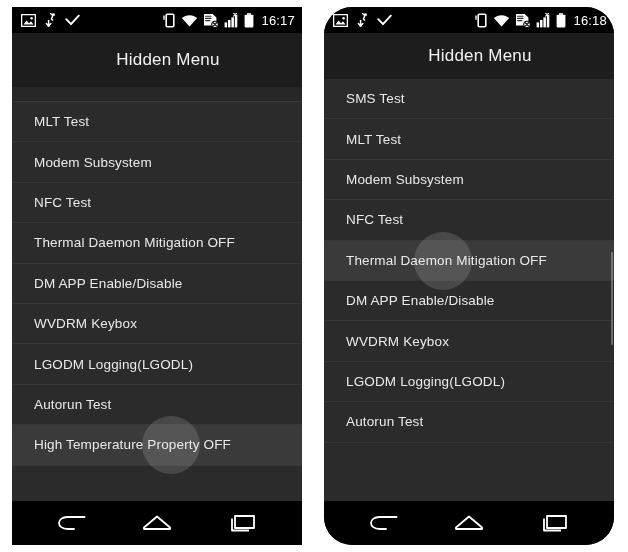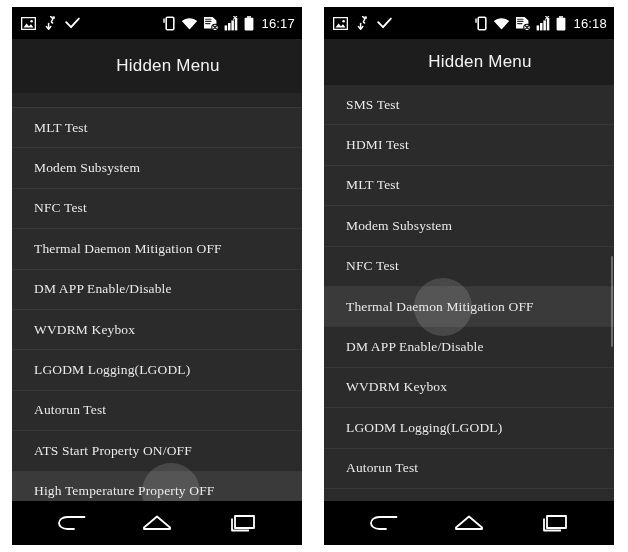--- a/index.html
+++ b/index.html
@@ -28,26 +28,26 @@
     position: relative;
     width: 290px;
     height: 538px;
     margin-top: 7px;
     background: #2b2b2b;
     overflow: hidden;
     display: flex;
     flex-direction: column;
   }
   .phone-left { margin-left: 12px; }
-  .phone-right { margin-left: 22px; }
+  .phone-right { margin-left: 22px; border-radius: 28px; }
 
   
   .statusbar {
     flex: 0 0 auto;
-    height: 32px;
+    height: 26px;
     background: #000000;
     display: flex;
     align-items: center;
     padding: 0 7px 0 9px;
     box-sizing: border-box;
     gap: 22px;
   }
   .sb-left {
     display: flex;
     align-items: center;
@@ -113,21 +113,20 @@
     box-sizing: border-box;
     border-bottom: 1px solid #373737;
     color: #eaeaea;
     font-size: 13.5px;
     letter-spacing: 0.15px;
     background: #2b2b2b;
   }
   .list-row-label {
     position: relative;
     z-index: 2;
-    font-family: Liberation Serif, serif;
   }
   .list-row.pressed { background: #3a3a3a; }
   .ripple {
     position: absolute;
     z-index: 1;
     border-radius: 50%;
     background: rgba(255,255,255,0.14);
     pointer-events: none;
   }
 
@@ -232,23 +231,20 @@
           <span class="list-row-label">DM APP Enable/Disable</span>
         </div>
         <div class="list-row">
           <span class="list-row-label">WVDRM Keybox</span>
         </div>
         <div class="list-row">
           <span class="list-row-label">LGODM Logging(LGODL)</span>
         </div>
         <div class="list-row">
           <span class="list-row-label">Autorun Test</span>
-        </div>
-        <div class="list-row">
-          <span class="list-row-label">ATS Start Property ON/OFF</span>
         </div>
         <div class="list-row pressed">
           <span class="ripple" style="width: 58px; height: 58px; left: 130px; top: -8.8px;"></span>
           <span class="list-row-label">High Temperature Property OFF</span>
         </div>
       </div>
       <div class="navbar">
         <div class="nav-btn">
           <span class="sb-icon"><svg width="30" height="22" viewBox="0 0 30 22" xmlns="http://www.w3.org/2000/svg">
               <path d="M27.5 5.0 L10.5 5.0 C5.0 5.0 2.0 8.0 2.0 11.0 C2.0 14.0 5.0 17.0 10.5 17.0 L17.0 17.0" fill="none" stroke="#fff" stroke-width="1.8" stroke-linecap="round" stroke-linejoin="round"></path>
@@ -315,23 +311,20 @@
         </div>
       </div>
       <div class="app-header app-header-short">
         <div class="app-title">Hidden Menu</div>
       </div>
       <div class="list">
         <div class="list-row">
           <span class="list-row-label">SMS Test</span>
         </div>
         <div class="list-row">
-          <span class="list-row-label">HDMI Test</span>
-        </div>
-        <div class="list-row">
           <span class="list-row-label">MLT Test</span>
         </div>
         <div class="list-row">
           <span class="list-row-label">Modem Subsystem</span>
         </div>
         <div class="list-row">
           <span class="list-row-label">NFC Test</span>
         </div>
         <div class="list-row pressed">
           <span class="ripple" style="width: 58px; height: 58px; left: 90px; top: -8.8px;"></span>

